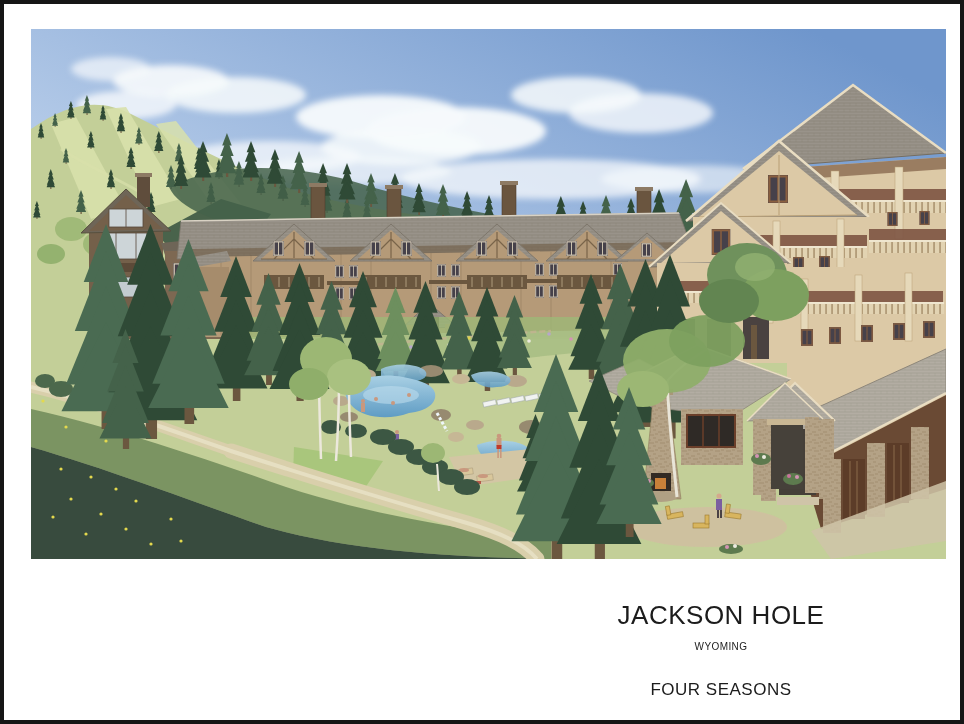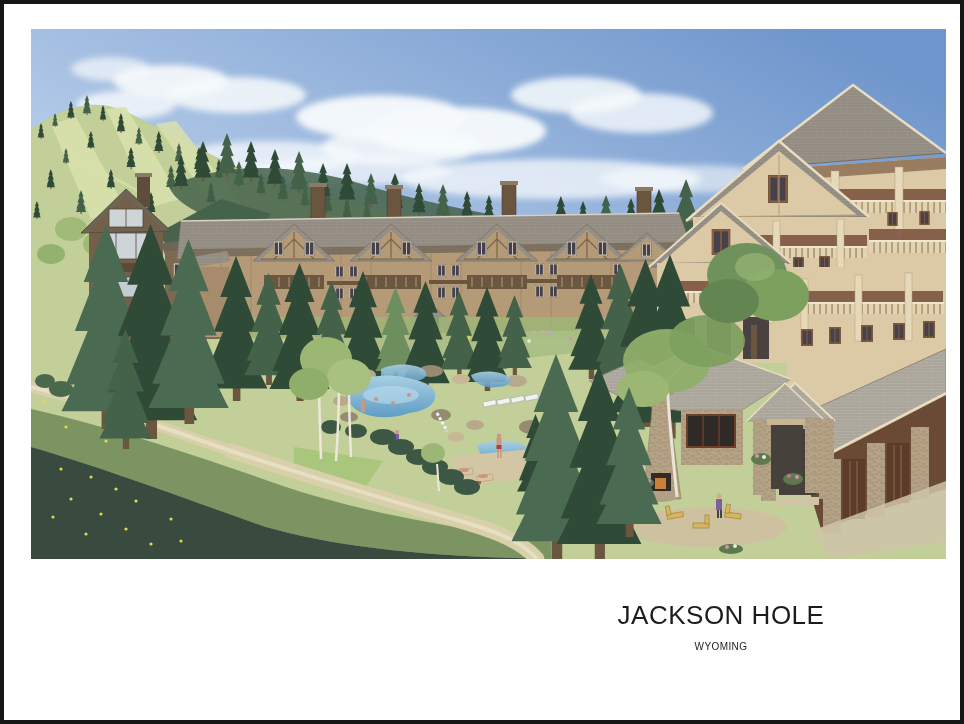--- a/index.html
+++ b/index.html
@@ -605,15 +605,16 @@
       <use href="#tree" x="480" y="325" width="90" height="205" class="cs"></use>
       <use href="#tree" x="525" y="337" width="86" height="195" class="cd"></use>
       <use href="#tree" x="565" y="358" width="66" height="150" class="cs"></use>
     </g>
   </svg>
   </div>
 
   <div class="caption">
     <div class="cap-title">JACKSON HOLE</div>
     <div class="cap-sub">WYOMING</div>
+    <div class="cap-brand">FOUR SEASONS</div>
   </div>
 
 </div>
 
 </body></html>

